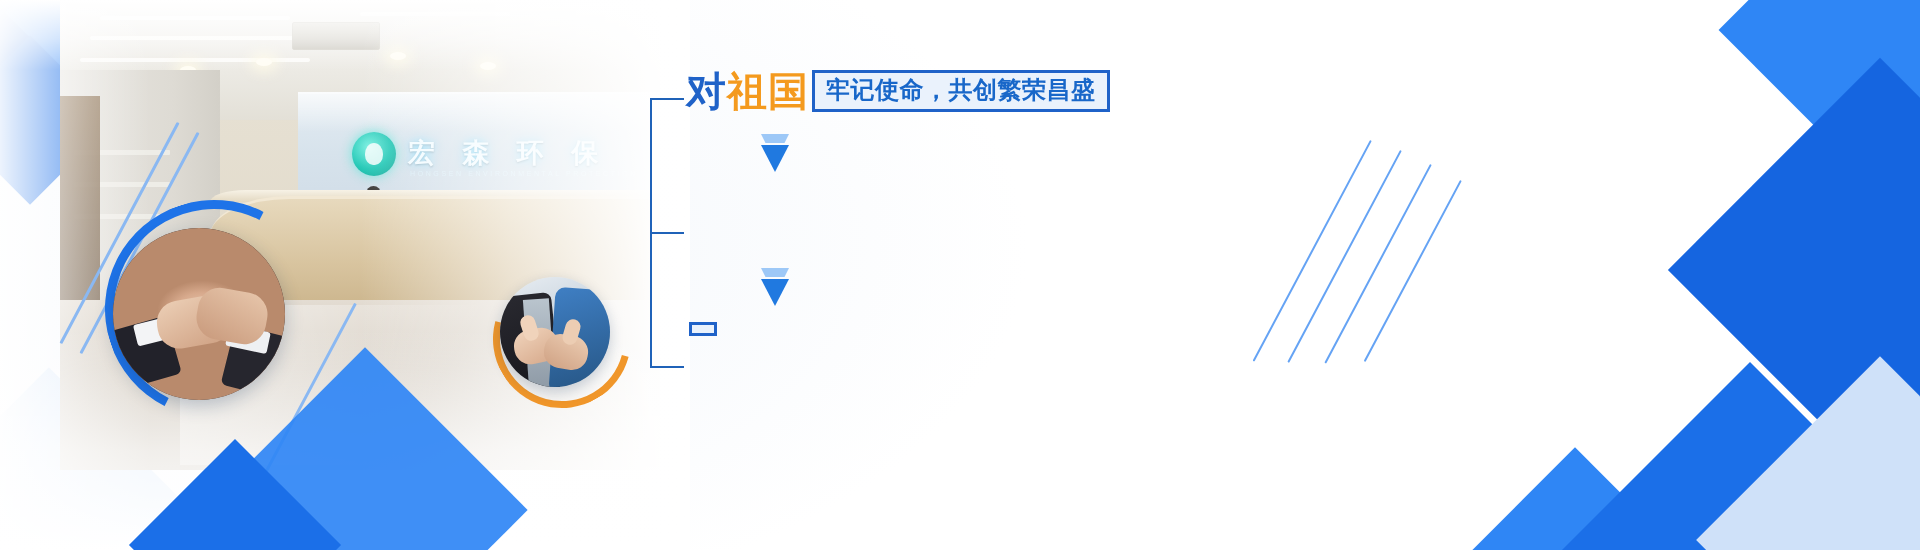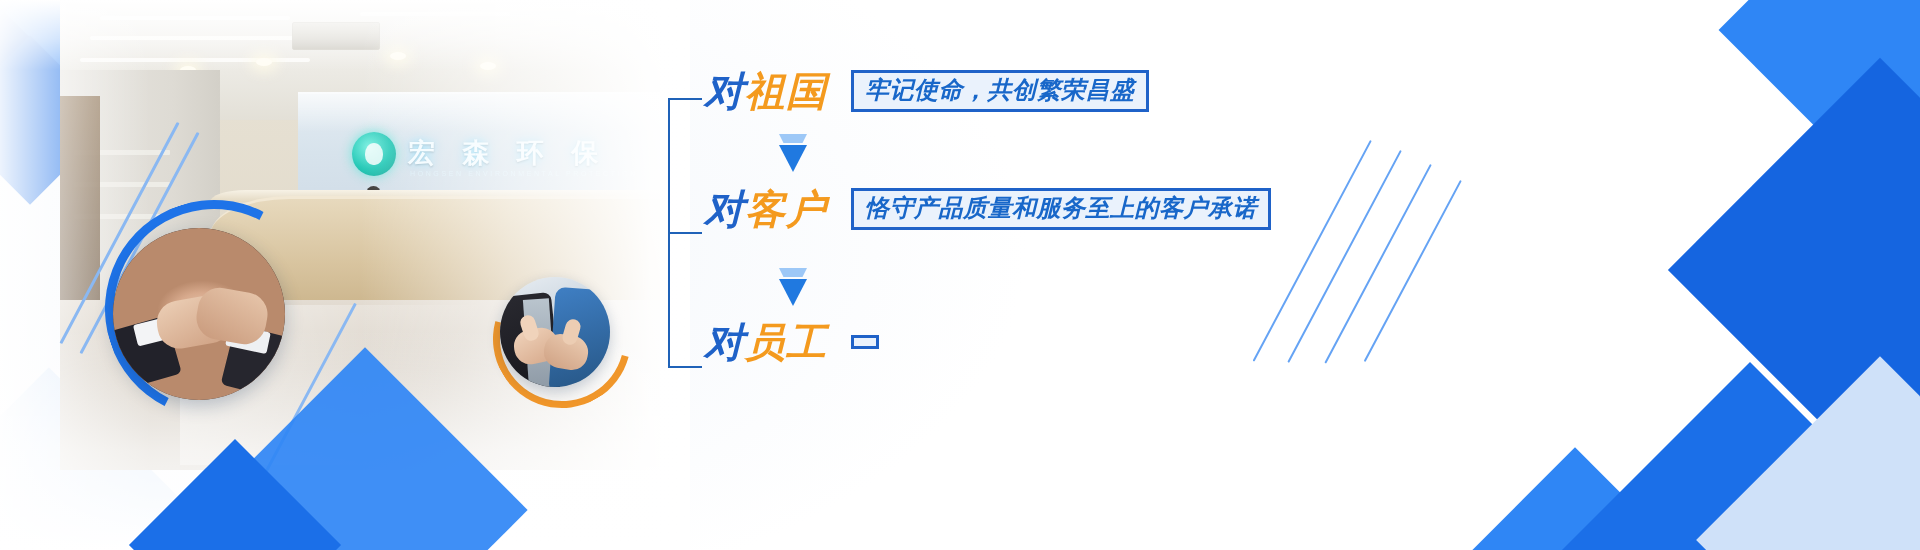--- a/index.html
+++ b/index.html
@@ -206,42 +206,42 @@
   }
   .ts-suit{position:absolute;left:-6px;top:18px;width:62px;height:100px;background:linear-gradient(160deg,#2a2a31,#15151a);border-radius:8px;transform:rotate(-6deg);}
   .ts-shirt{position:absolute;left:26px;top:22px;width:26px;height:90px;background:linear-gradient(180deg,#b9c4cd,#8e9aa6);transform:rotate(-4deg);}
   .ts-blue{position:absolute;left:52px;top:12px;width:64px;height:106px;background:linear-gradient(160deg,#3f7fc4,#24527f);border-radius:10px;transform:rotate(4deg);}
   .ts-hand1{position:absolute;left:14px;top:52px;width:44px;height:34px;border-radius:16px;background:linear-gradient(160deg,#f0d3bb,#d6a98b);transform:rotate(-12deg);}
   .ts-hand2{position:absolute;left:44px;top:58px;width:44px;height:34px;border-radius:16px;background:linear-gradient(200deg,#eccdb3,#cfa183);transform:rotate(10deg);}
   .ts-thumb1{position:absolute;left:22px;top:38px;width:15px;height:26px;border-radius:8px;background:#f0d3bb;transform:rotate(-18deg);}
   .ts-thumb2{position:absolute;left:64px;top:42px;width:15px;height:26px;border-radius:8px;background:#eccdb3;transform:rotate(16deg);}
 
   
-  .content{position:absolute;left:668px;top:70px;width:700px;height:330px;font-style:italic;}
+  .content{position:absolute;left:650px;top:70px;width:700px;height:330px;}
   .bracket{position:absolute;left:0;top:28px;width:36px;height:270px;}
   .bracket-v{position:absolute;left:0;top:0;width:2px;height:270px;background:#1f62b8;}
   .bracket-h{position:absolute;left:0;width:34px;height:2px;background:#1f62b8;}
   .bh1{top:0px;}
   .bh2{top:134px;}
   .bh3{top:268px;}
 
   .row{position:absolute;left:36px;display:flex;align-items:center;}
   .r1{top:0px;}
   .r2{top:118px;}
   .r3{top:252px;}
 
   .label{
     font-size:40px;font-weight:700;letter-spacing:1px;white-space:nowrap;
     font-family:"DejaVu Sans",sans-serif;line-height:1;
   }
   .label .w1{color:#1f62c8;}
   .label .w2{color:#f49a1e;}
 
   .callout{
-    position:relative;margin-left:24px;
+    position:relative;margin-left:3px;
     padding:7px 14px 7px 14px;
     background:#eaf2fc;
     color:#1867c9;font-size:24px;font-weight:700;letter-spacing:.5px;white-space:nowrap;
     font-family:"DejaVu Sans",sans-serif;line-height:1.15;
   }
   .callout:before{
     content:"";position:absolute;left:0;top:0;bottom:0;width:3px;background:#1f62c8;
   }
   .callout:after{
     content:"";position:absolute;left:0;right:0;top:0;height:3px;background:#1f62c8;
@@ -379,40 +379,27 @@
         <span class="edge-b"></span>
         <span class="edge-r"></span>
       </div>
     </div>
 
     <div class="arrow a1">
       <span class="cap"></span>
       <span class="tip"></span>
     </div>
 
-    <div class="row r2">
-      <div class="label">
-        <span class="w1">对</span><span class="w2">客户</span>
-      </div>
-      <div class="callout">
-        <span>恪守产品质量和服务至上的客户承诺</span>
-        <span class="edge-b"></span>
-        <span class="edge-r"></span>
-      </div>
-    </div>
 
     <div class="arrow a2">
       <span class="cap"></span>
       <span class="tip"></span>
     </div>
 
     <div class="row r3">
-      <div class="label">
-        <span class="w1">对</span><span class="w2">员工</span>
-      </div>
       <div class="callout">
         <span class="edge-b"></span>
         <span class="edge-r"></span>
       </div>
     </div>
 
   </div>
 </div>
 
 </body></html>

